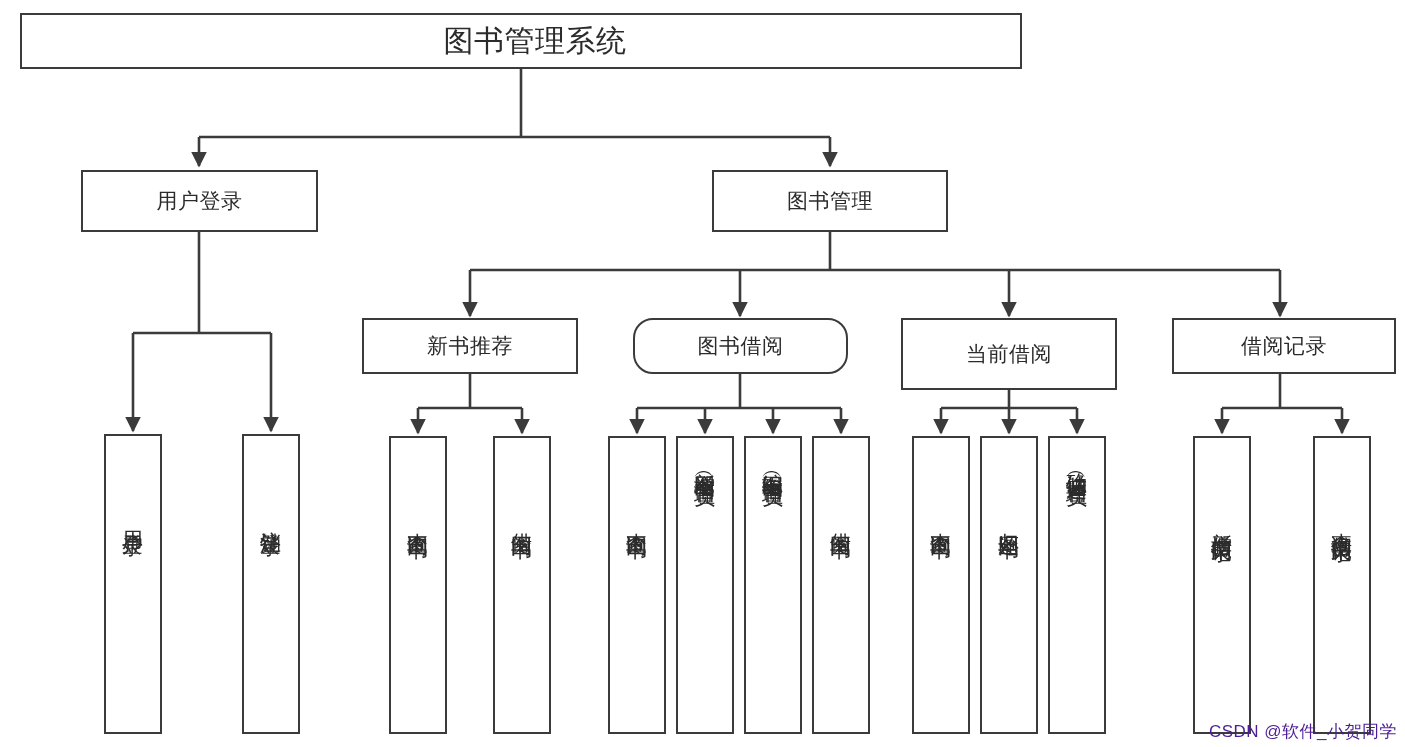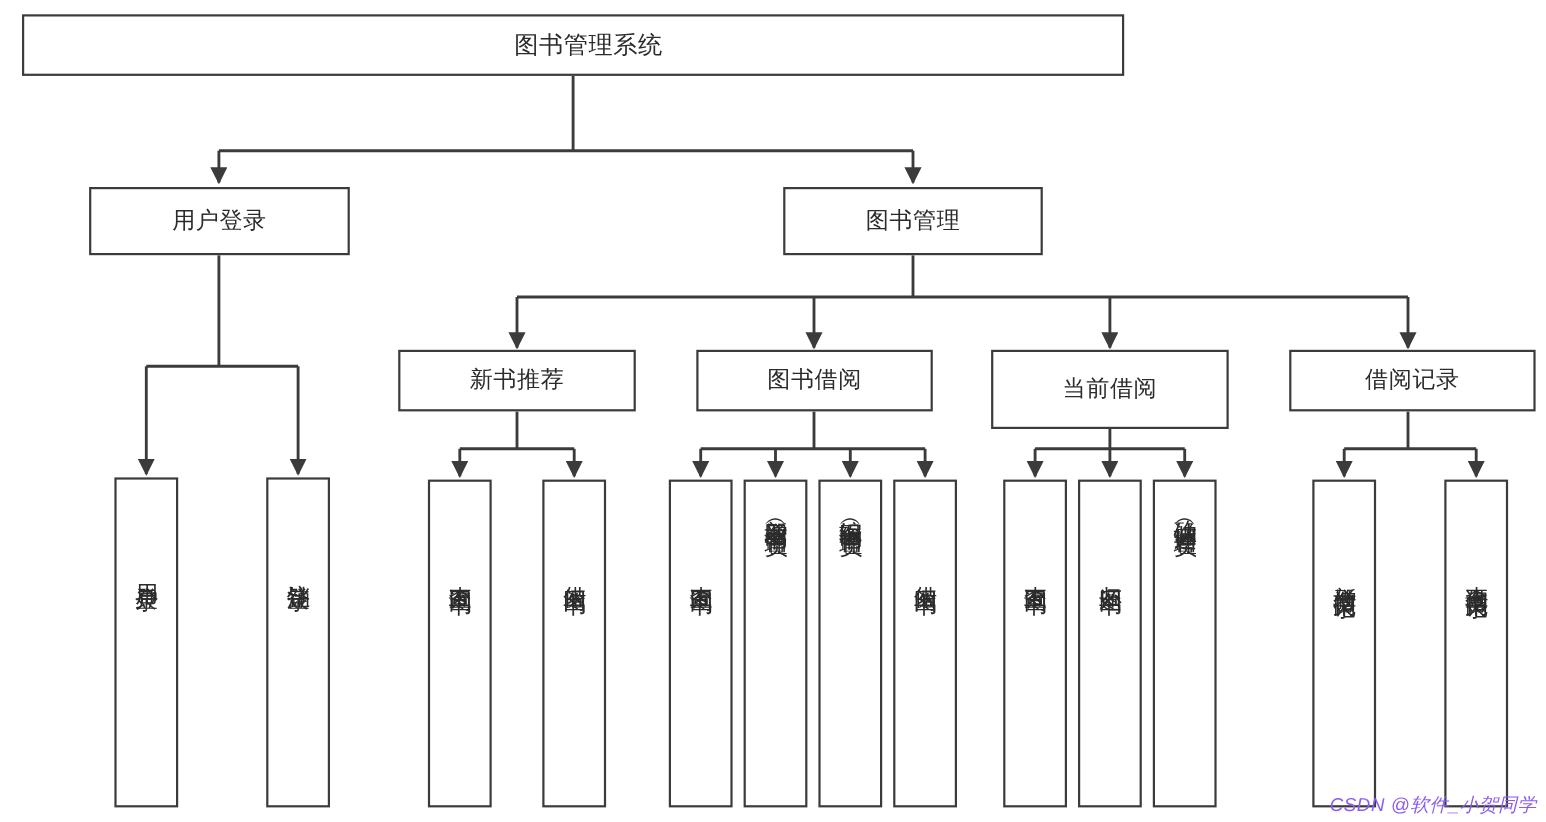--- a/index.html
+++ b/index.html
@@ -40,21 +40,21 @@
     color: #2b2b2b;
     letter-spacing: 0.5px;
     line-height: 1.12;
     white-space: nowrap;
   }
   
   .node.horizontal .node-label {
     font-size: 21px;
   }
   .node.root .node-label {
-    font-size: 22px;
+    font-size: 30px;
     margin-left: 28px;
   }
   
   .node.leaf {
     align-items: flex-start;
     justify-content: center;
     padding-top: 8px;
   }
   .node.leaf .node-label {
     writing-mode: vertical-rl;
@@ -69,24 +69,23 @@
     margin-top: 70px;
   }
   .node.leaf.leaf-high .node-label {
     margin-top: 10px;
   }
   #watermark {
     position: absolute;
     right: 8px;
     bottom: 4px;
     font-size: 17px;
-    color: #8b5cf6;
+    color: #4c1d95;
     white-space: nowrap;
     letter-spacing: 0.5px;
-    font-style: italic;
   }
 </style>
 </head>
 <body>
 
 <div id="diagram-root">
 
   <svg id="edge-layer" viewBox="0 0 1405 747" width="1405" height="747" xmlns="http://www.w3.org/2000/svg">
     <defs>
       <marker id="arrow" viewBox="0 0 10 10" refX="9" refY="5" markerWidth="6" markerHeight="6" orient="auto-start-reverse">
@@ -148,21 +147,21 @@
   </div>
 
   <div class="node horizontal" style="left:712px; top:170px; width:236px; height:62px;justify-content:center;">
     <span class="node-label">图书管理</span>
   </div>
 
   <div class="node horizontal" style="left:362px; top:318px; width:216px; height:56px;align-items:center;">
     <span class="node-label">新书推荐</span>
   </div>
 
-  <div class="node horizontal" style="left:633px; top:318px; width:215px; height:56px;">
+  <div class="node horizontal" style="left:633px; top:318px; width:215px; height:56px;border-radius:20px;">
     <span class="node-label">图书借阅</span>
   </div>
 
   <div class="node horizontal" style="left:901px; top:318px; width:216px; height:72px;">
     <span class="node-label">当前借阅</span>
   </div>
 
   <div class="node horizontal" style="left:1172px; top:318px; width:224px; height:56px;">
     <span class="node-label">借阅记录</span>
   </div>

